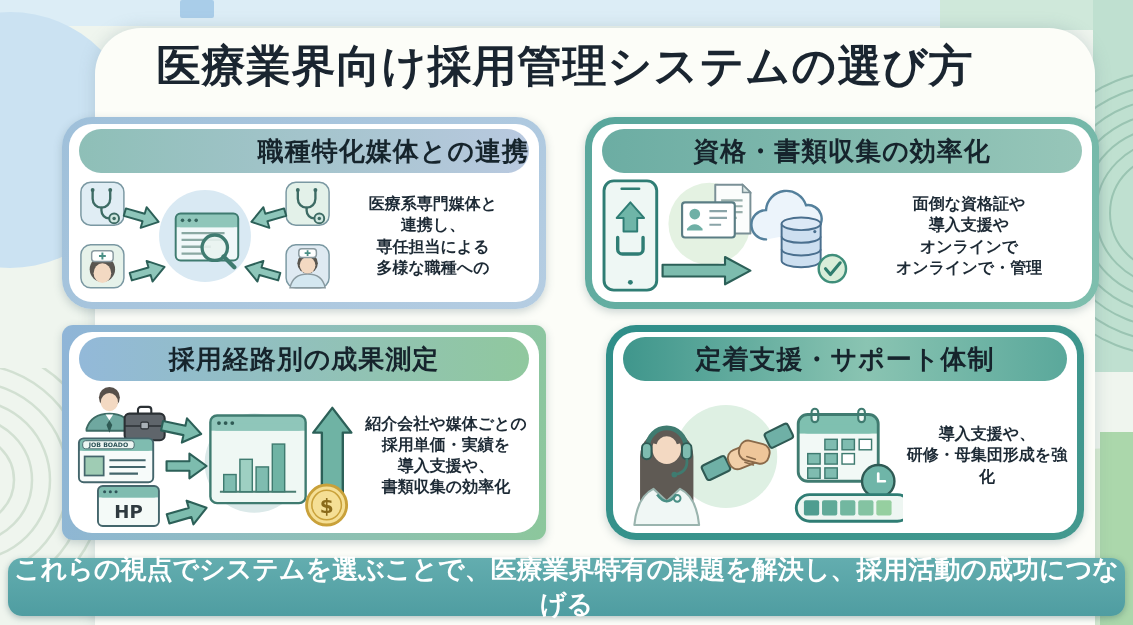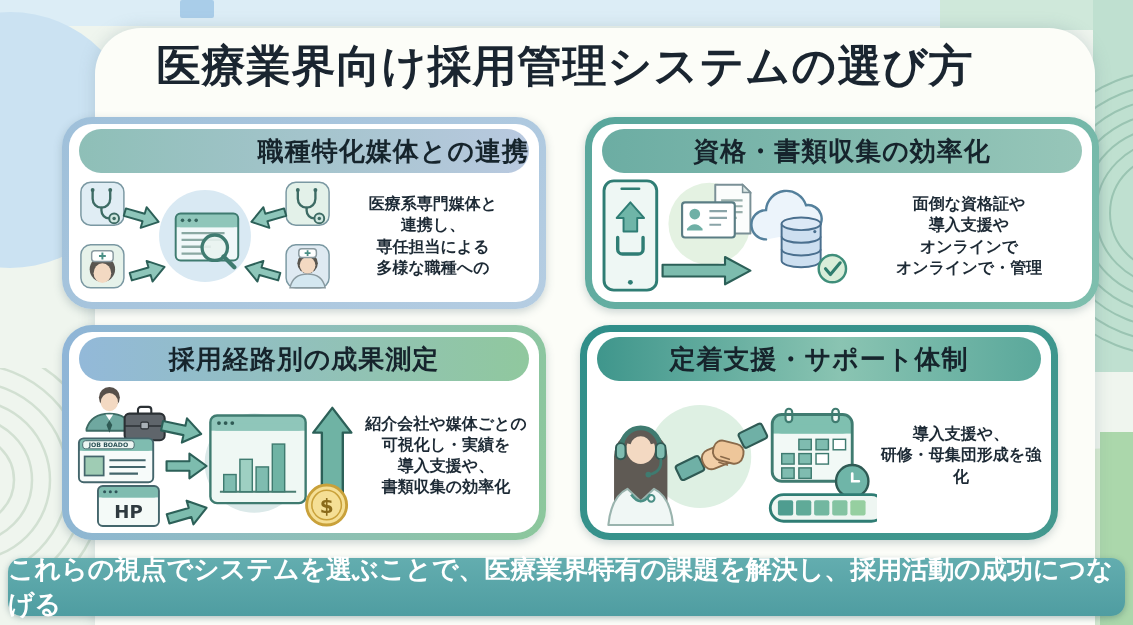--- a/index.html
+++ b/index.html
@@ -9,36 +9,36 @@
   .panel{position:absolute;left:95px;top:28px;width:1000px;height:597px;background:#fcfdf8;
          border-radius:46px 46px 0 0;box-shadow:0 0 16px rgba(110,140,150,.28);}
   .title{position:absolute;left:60px;top:42px;width:1010px;text-align:center;
          font-size:44px;font-weight:900;color:#1a2530;letter-spacing:1px;line-height:1.1;}
   .card{position:absolute;box-sizing:border-box;padding:7px;border-radius:30px;
         box-shadow:0 3px 8px rgba(60,90,100,.25);}
   .card .inner{background:#ffffff;border-radius:23px;width:100%;height:100%;
         box-sizing:border-box;display:flex;flex-direction:column;}
   .c1{left:62px;top:117px;width:484px;height:192px;background:linear-gradient(135deg,#9fc0da,#b5cde2);}
   .c2{left:585px;top:117px;width:514px;height:192px;background:linear-gradient(135deg,#58a69c,#7fbfae);}
-  .c3{left:62px;top:325px;width:484px;height:215px;background:linear-gradient(100deg,#8fb5d8,#8cc79c);}
-  .c4{left:580px;top:325px;width:478px;height:215px;background:linear-gradient(135deg,#2f8e89,#44998f);}
+  .c3{left:62px;top:325px;width:484px;height:215px;background:linear-gradient(100deg,#8fb5d8,#8cc79c);border-radius:11px;}
+  .c4{left:606px;top:325px;width:478px;height:215px;background:linear-gradient(135deg,#2f8e89,#44998f);}
   .hdr{margin:5px 10px 0;height:44px;border-radius:24px;display:flex;align-items:center;
        justify-content:center;font-size:26px;font-weight:800;color:#16242c;letter-spacing:1px;flex:0 0 auto;}
   .h1{background:linear-gradient(90deg,#8ebfb7,#b9c9e0);justify-content:flex-end;}
   .h2{background:linear-gradient(90deg,#6cada3,#97c6b9);}
   .h3{background:linear-gradient(90deg,#93b9d9,#90c89e);}
   .h4{background:linear-gradient(90deg,#3f968c,#8ac4b2 55%,#5aa89b);}
   .cbody{flex:1;display:flex;align-items:center;padding:2px 8px 6px 8px;gap:2px;min-height:0;}
   .illus{flex:0 0 auto;display:block;}
   .txt{flex:1;text-align:center;font-weight:700;font-size:16px;line-height:1.32;color:#1d2a35;}
   .txt .ln{display:block;}
   .footer{position:absolute;left:8px;top:558px;width:1117px;height:58px;box-sizing:border-box;
           background:linear-gradient(180deg,#63adaf,#4f9da1);border-radius:14px;
           display:flex;align-items:center;justify-content:center;color:#ffffff;
-          font-size:26px;font-weight:800;box-shadow:0 2px 6px rgba(40,80,85,.35);}
+          font-size:26px;font-weight:800;box-shadow:0 2px 6px rgba(40,80,85,.35);text-align:center;}
 </style>
 </head>
 <body>
 
 <div class="stage">
 
   <svg class="bg" viewBox="0 0 1133 625">
     <defs>
       <clipPath id="clipR">
           <rect x="1058" y="55" width="75" height="310"></rect>
@@ -274,21 +274,21 @@
 
           <polygon points="268,26 288,52 279,52 279,122 257,122 257,52 248,52" fill="#6fb3a4" stroke="#2c6058" stroke-width="2.5" stroke-linejoin="round"></polygon>
           <g>
             <circle cx="262" cy="128" r="21" fill="#f5df95" stroke="#c9a13a" stroke-width="3"></circle>
             <circle cx="262" cy="128" r="15.5" fill="none" stroke="#c9a13a" stroke-width="1.6"></circle>
             <text x="262" y="136" text-anchor="middle" font-size="21" font-weight="bold" fill="#8a6a1a">$</text>
           </g>
         </svg>
         <div class="txt">
           <span class="ln">紹介会社や媒体ごとの</span>
-          <span class="ln">可視化し・実績を</span>
+          <span class="ln">採用単価・実績を</span>
           <span class="ln">導入支援や、</span>
           <span class="ln">書類収集の効率化</span>
         </div>
       </div>
     </div>
   </div>
 
   <div class="card c4">
     <div class="inner">
       <div class="hdr h4">

